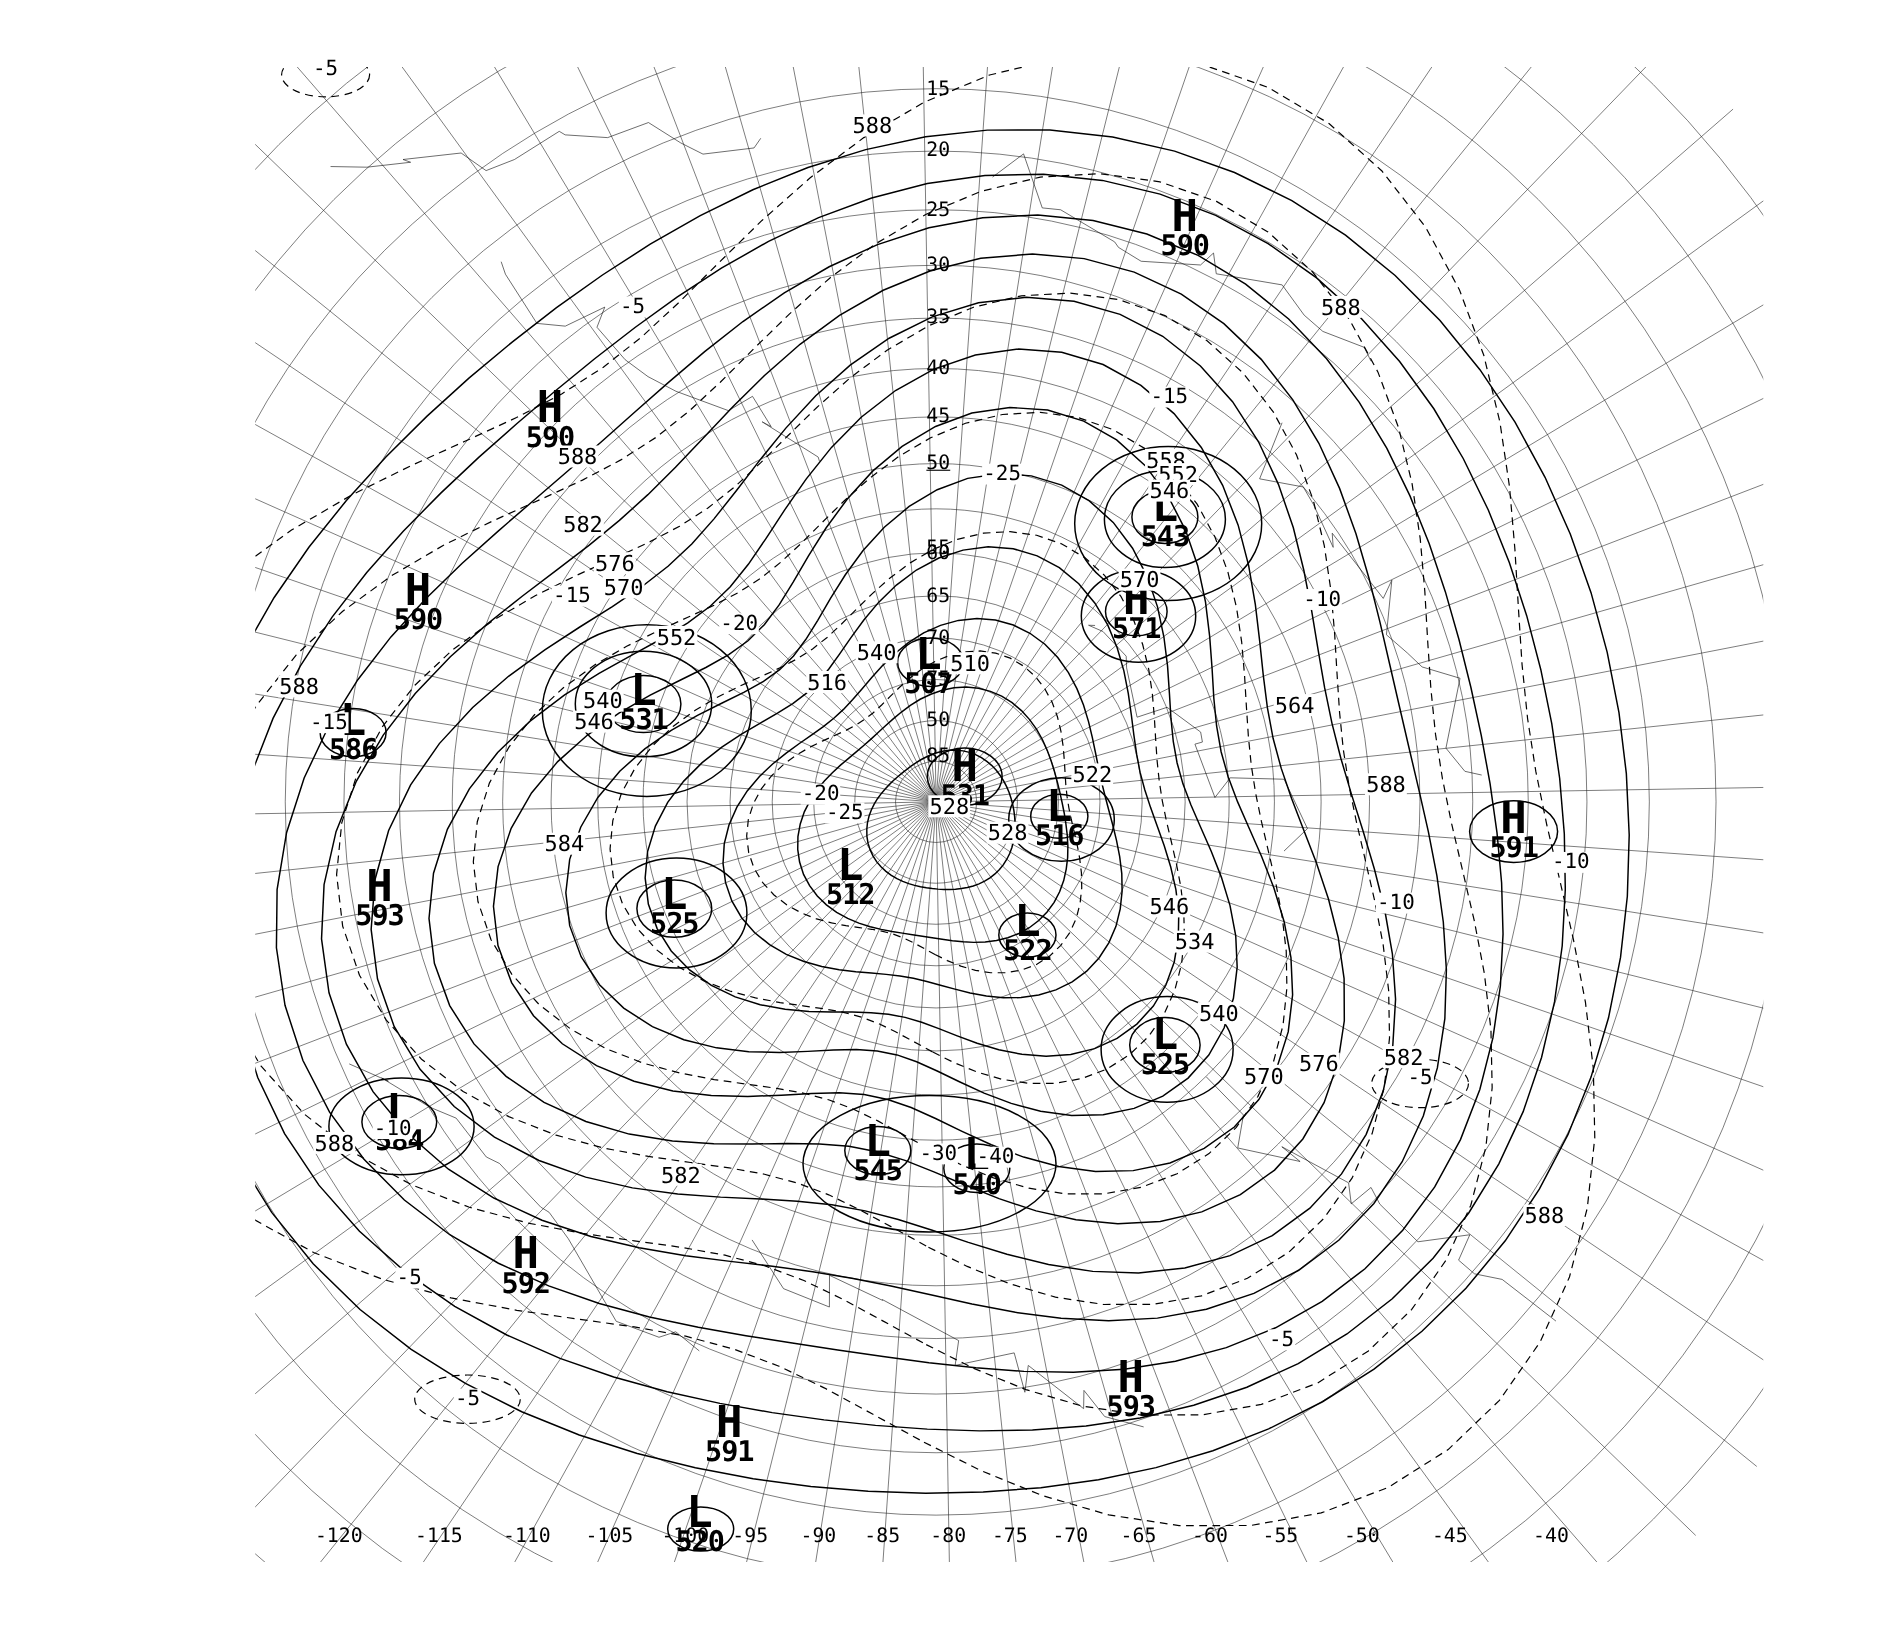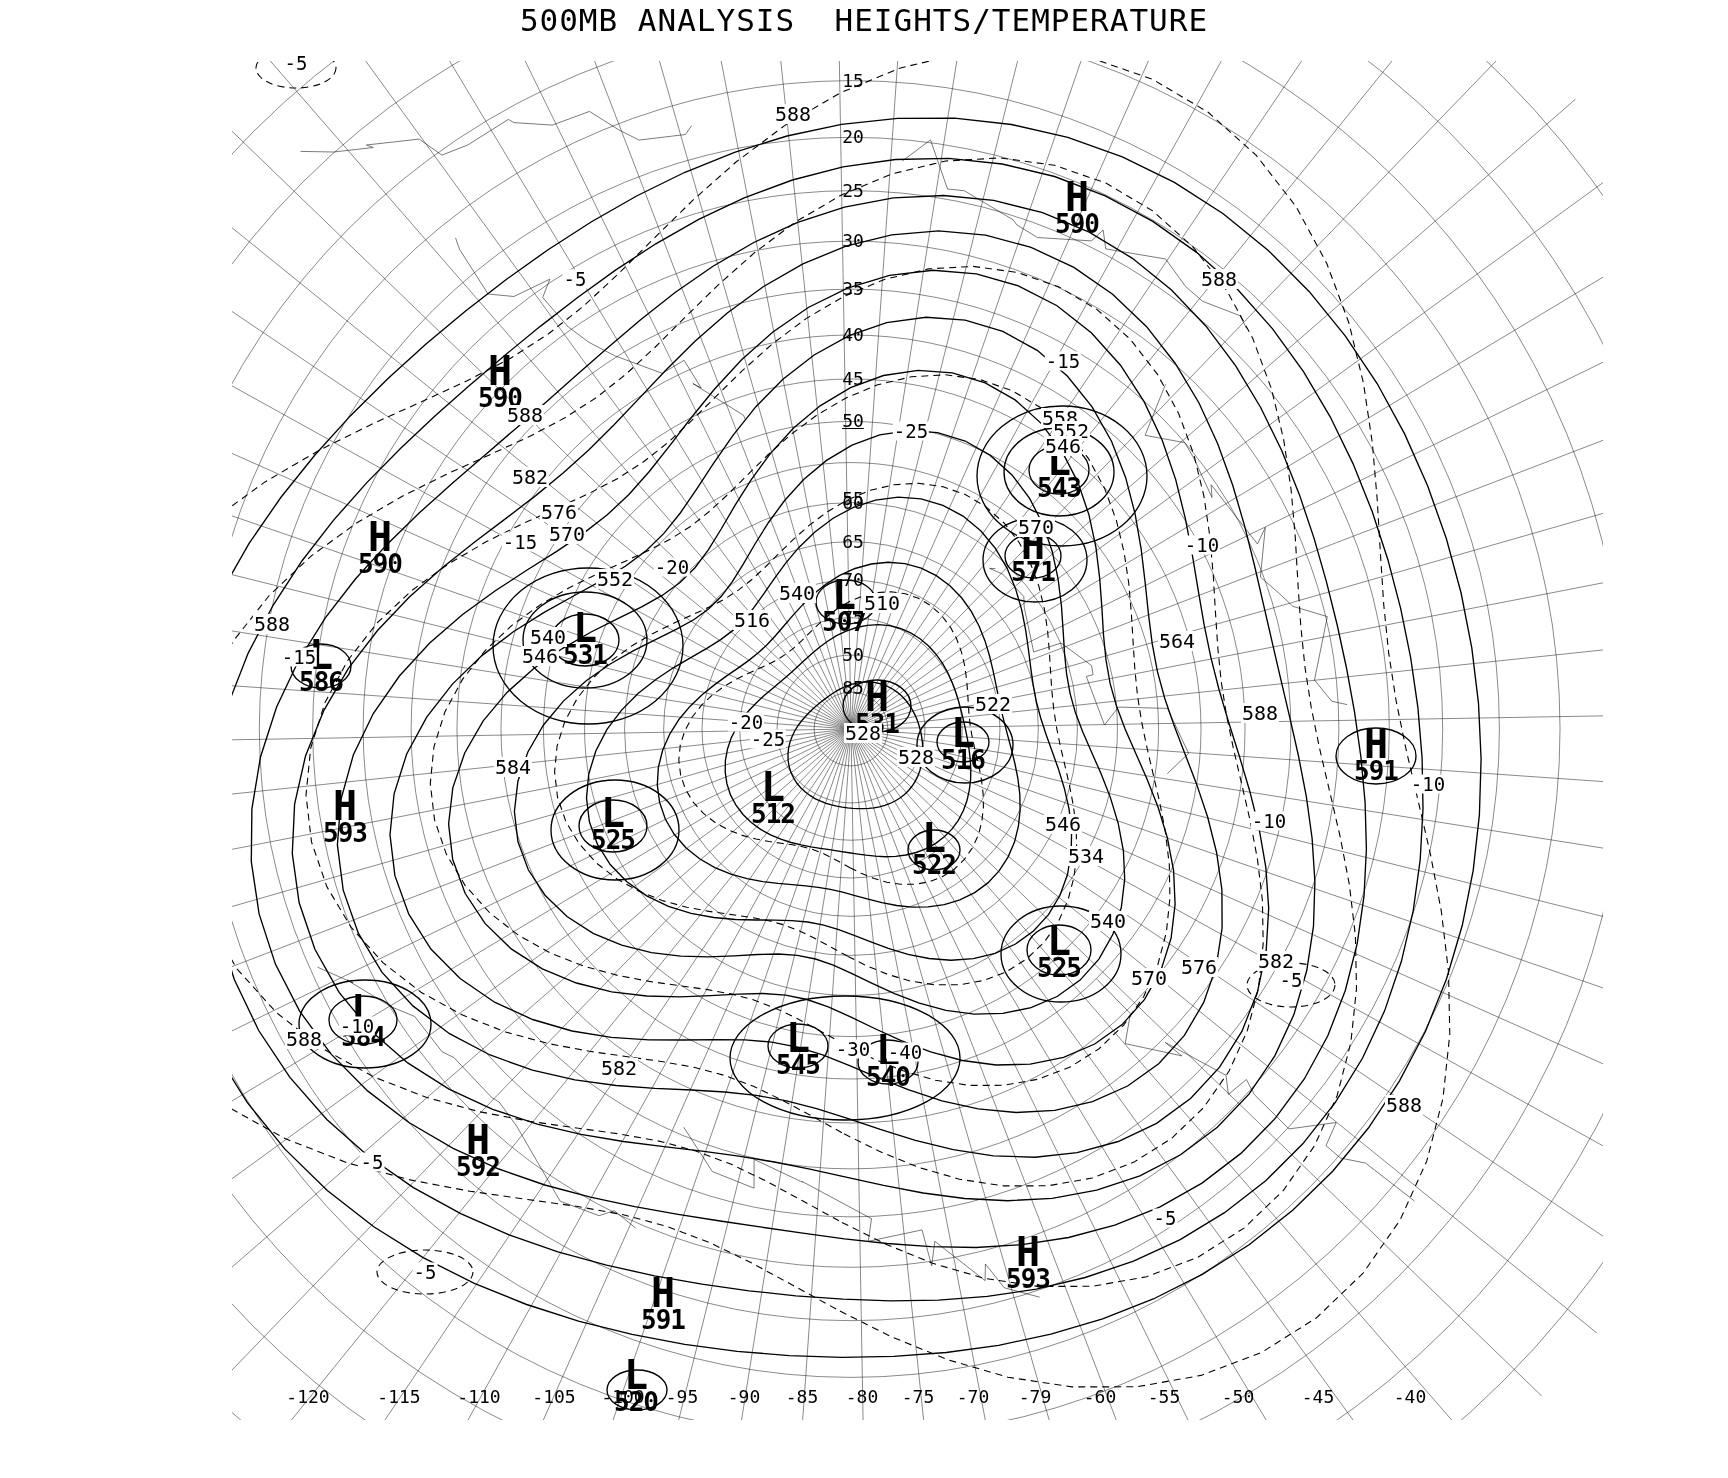--- a/index.html
+++ b/index.html
@@ -16,21 +16,20 @@
   .cl,.tl,.geo{position:absolute;transform:translate(-50%,-50%);background:#fff;
       line-height:1.0;padding:0 1px;white-space:nowrap;}
   .cl{font-size:20px;}
   .tl{font-size:19px;}
   .geo{font-size:18px;background:transparent;}
 </style>
 </head>
 <body>
 
 <div id="stage">
-  <div id="chart-title">500MB ANALYSIS  HEIGHTS/TEMPERATURE</div>
   <svg id="map-svg" width="1728" height="1478">
       <defs>
         <clipPath id="fr">
           <rect x="232" y="61" width="1371" height="1359"></rect>
         </clipPath>
       </defs>
       <g clip-path="url(#fr)">
         <g stroke="#000" stroke-width="0.7" fill="none" opacity="0.75">
           <path d="M300.5 151.4 L333.5 152.0 L373.3 147.5 L366.4 145.0 L419.2 139.1 L441.9 155.1 L467.7 145.0 L508.4 119.4 L513.8 122.6 L552.4 125.1 L589.5 111.4 L618.8 129.9 L639.1 140.1 L685.5 134.5 L691.6 125.7 "></path>
           <path d="M455.6 237.9 L459.5 249.3 L488.1 294.0 L513.9 296.5 L549.8 279.2 L542.7 297.5 L568.3 327.0 L589.1 342.4 L614.5 355.7 L662.2 373.3 L684.1 360.3 L701.1 387.9 L692.9 383.5 L743.8 415.5 L744.9 419.1 "></path>
@@ -349,20 +348,20 @@
       <div class="geo" style="left: 399px; top: 1397px;">-115</div>
       <div class="geo" style="left: 479px; top: 1397px; text-align: right;">-110</div>
       <div class="geo" style="left: 554px; top: 1397px;">-105</div>
       <div class="geo" style="left: 623px; top: 1397px;">-100</div>
       <div class="geo" style="left: 682px; top: 1397px;">-95</div>
       <div class="geo" style="left: 744px; top: 1397px;">-90</div>
       <div class="geo" style="left: 802px; top: 1397px;">-85</div>
       <div class="geo" style="left: 862px; top: 1397px;">-80</div>
       <div class="geo" style="left: 918px; top: 1397px;">-75</div>
       <div class="geo" style="left: 973px; top: 1397px;">-70</div>
-      <div class="geo" style="left: 1035px; top: 1397px;">-79</div>
+      <div class="geo" style="left: 1035px; top: 1397px;">-65</div>
       <div class="geo" style="left: 1100px; top: 1397px;">-60</div>
       <div class="geo" style="left: 1164px; top: 1397px;">-55</div>
       <div class="geo" style="left: 1238px; top: 1397px;">-50</div>
       <div class="geo" style="left: 1318px; top: 1397px;">-45</div>
       <div class="geo" style="left: 1410px; top: 1397px;">-40</div>
     </div>
 </div>
 
 </body></html>

